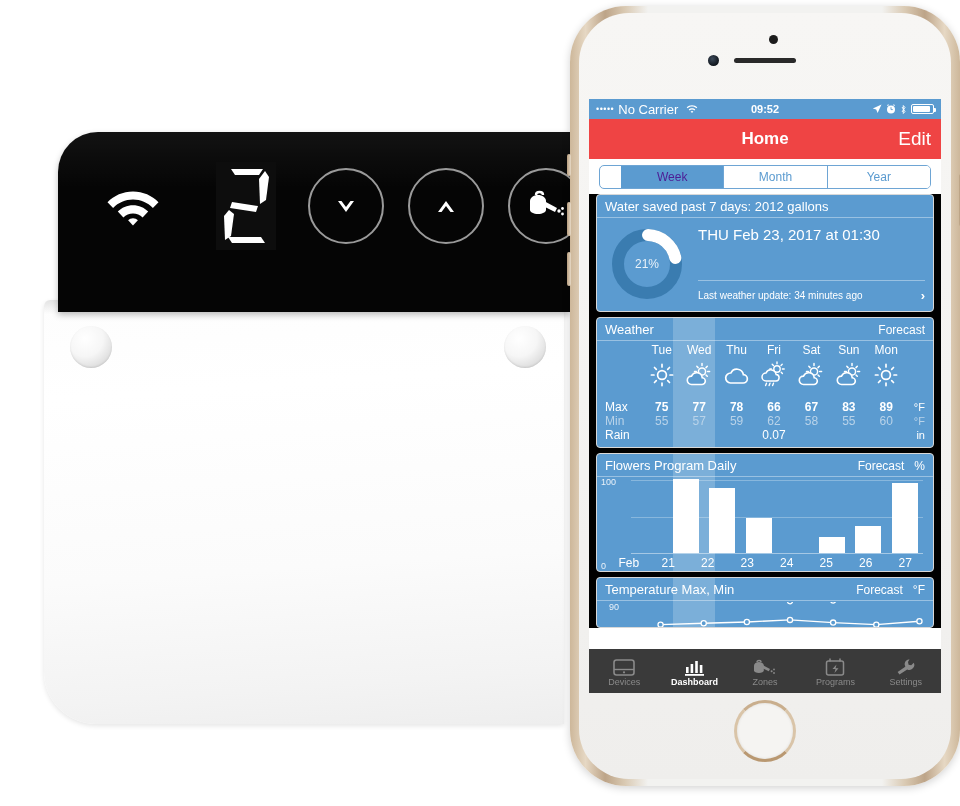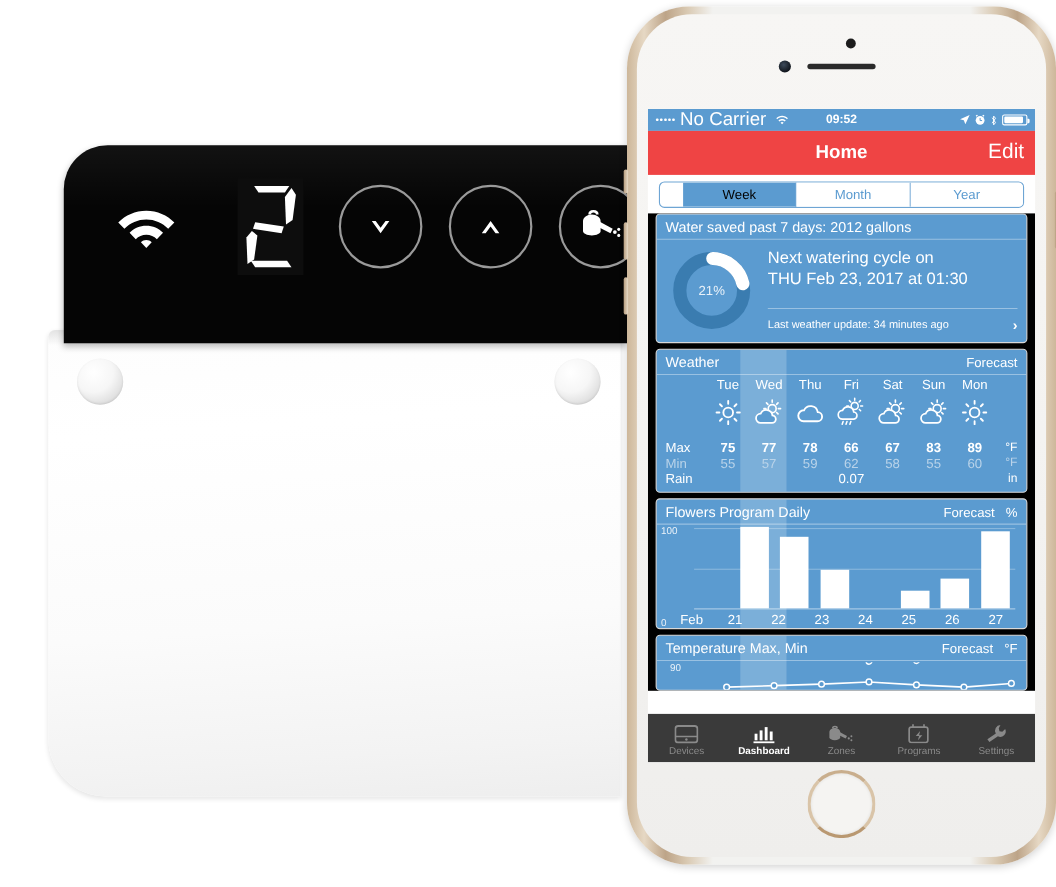--- a/index.html
+++ b/index.html
@@ -113,21 +113,21 @@
     background:#ffffff; overflow:hidden;
   }
 
   
   .statusbar{
     height:20px; background:#5b9bd0; color:#fff;
     display:flex; align-items:center; font-size:11px; padding:0 7px;
     position:relative;
   }
   .sb-dots{ letter-spacing:.5px; font-size:9px; }
-  .sb-carrier{ margin-left:4px; font-size:17px; }
+  .sb-carrier{ margin-left:4px; font-size:13px; }
   .sb-wifi{ margin-left:8px; display:flex; }
   .sb-time{
     position:absolute; left:0; right:0; text-align:center;
     font-size:11px; font-weight:bold;
   }
   .sb-right{
     margin-left:auto; display:flex; align-items:center; gap:4px; z-index:2;
   }
   .battery{
     width:23px; height:10px; border:1px solid #fff; border-radius:2px;
@@ -155,21 +155,21 @@
   .segmented{
     display:flex; border:1px solid #6ea5d4; border-radius:5px; overflow:hidden;
     height:24px;
   }
   .seg{
     flex:1; display:flex; align-items:center; justify-content:center;
     font-size:12px; color:#5b9bd0; background:#fff;
     border-right:1px solid #6ea5d4;
   }
   .seg:last-child{ border-right:none; }
-  .seg.active{ background:#5b9bd0; color:#000000;margin-left:21px; }
+  .seg.active{ background:#5b9bd0; color:#4c1d95;margin-left:21px; }
 
   
   .cards{ padding:0 7px; background:#000000; }
   .card{
     background:#5b9bd0; color:#fff;
     border:1px solid #d8d8d8; border-radius:4px;
     margin-bottom:5px; position:relative; overflow:hidden;
   }
   .card-hl{
     position:absolute; top:0; bottom:0; background:rgba(255,255,255,.20);
@@ -375,21 +375,20 @@
         </div>
         <div class="water-body">
           <div class="donut">
             <svg width="78" height="78" viewBox="0 0 78 78">
               <circle cx="39" cy="39" r="29" fill="none" stroke="#3a7cb0" stroke-width="12"></circle>
               <circle cx="39" cy="39" r="29" fill="none" stroke="#ffffff" stroke-width="12" stroke-linecap="round" stroke-dasharray="38.3 143.9" transform="rotate(-88 39 39)"></circle>
             </svg>
             <span class="donut-label">21%</span>
           </div>
           <div class="water-right">
-            <div class="wr-line">Next watering cycle on</div>
             <div class="wr-line">THU Feb 23, 2017 at 01:30</div>
             <div class="wr-foot">
               <span>Last weather update: 34 minutes ago</span>
               <span class="chevr">›</span>
             </div>
           </div>
         </div>
       </div>
 
       <div class="card">

